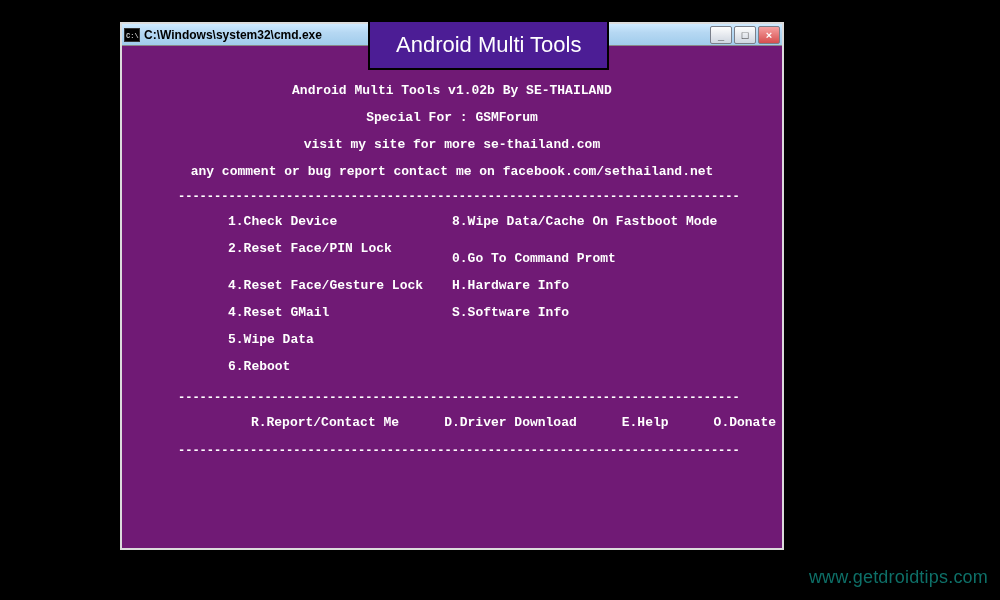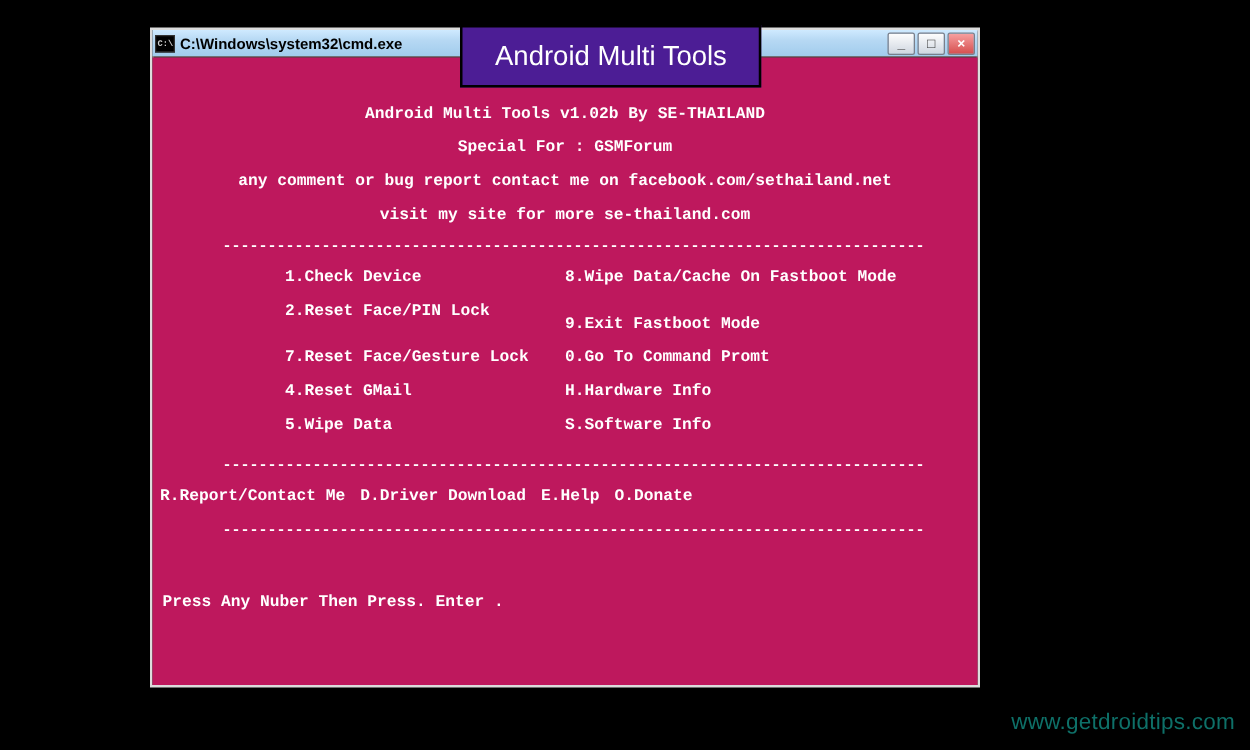--- a/index.html
+++ b/index.html
@@ -53,21 +53,21 @@
       width: 22px; height: 18px;
       background: linear-gradient(#fdfdfd,#cfd6e0);
       border:1px solid #7a7f8a;
       border-radius:2px;
       display:flex;align-items:center;justify-content:center;
       font: 700 11px Tahoma,sans-serif;
       color:#333;
     }
     .winbtn.close { background:linear-gradient(#f6a0a0,#d64f4f); color:#fff;}
     .terminal {
-      background:#be185d;
+      background:#701a75;
       width:100%;
       height: calc(100% - 22px);
       padding: 8px 6px 6px 6px;
       font-family: "Courier New", monospace;
       font-weight: 700;
       color:#ffffff;
       font-size: 13px;
       line-height: 1.45;
       position:relative;
       overflow:hidden;
@@ -86,22 +86,22 @@
     .cols {
       display:flex;
       padding: 6px 0 0 0;
     }
     .col { flex:1; }
     .col .item { padding: 4px 0 4px 100px; white-space:nowrap;}
     .col.right .item { padding-left: 0px;}
     .spacer { height:10px;}
     .footer-row{
       display:flex;
-      justify-content:flex-start;
-      gap:12px;
+      justify-content:flex-end;
+      gap:45px;
       padding:10px 0 4px 0;
       white-space:nowrap;
     }
     .prompt {
       position:absolute;
       left:8px;
       bottom:56px;
       font-weight:700;
     }
     .overlay-badge {
@@ -147,52 +147,51 @@
           <span>×</span>
         </div>
     </div>
   </div>
 
   <div class="terminal">
     <div style="height:26px"></div>
     <div class="headerblock">
       <div>Android Multi Tools v1.02b By SE-THAILAND</div>
       <div>Special For : GSMForum</div>
+      <div>visit my site for more se-thailand.com</div>
       <div>any comment or bug report contact me on facebook.com/sethailand.net</div>
-      <div>visit my site for more se-thailand.com</div>
     </div>
     <div class="dash-line">------------------------------------------------------------------------------</div>
 
     <div class="cols">
       <div class="col">
         <div class="item">1.Check Device</div>
         <div class="item">2.Reset Face/PIN Lock</div>
         <div class="spacer"></div>
-        <div class="item">7.Reset Face/Gesture Lock</div>
+        <div class="item">4.Reset Face/Gesture Lock</div>
         <div class="item">4.Reset GMail</div>
         <div class="item">5.Wipe Data</div>
+        <div class="item">6.Reboot</div>
       </div>
       <div class="col right">
         <div class="item">8.Wipe Data/Cache On Fastboot Mode</div>
         <div class="spacer"></div>
-        <div class="item">9.Exit Fastboot Mode</div>
         <div class="item">0.Go To Command Promt</div>
         <div class="item">H.Hardware Info</div>
         <div class="item">S.Software Info</div>
       </div>
     </div>
 
     <div class="dash-line" style="margin-top:10px">------------------------------------------------------------------------------</div>
 
     <div class="footer-row">
       <span>R.Report/Contact Me</span>
       <span>D.Driver Download</span>
       <span>E.Help</span>
       <span>O.Donate</span>
     </div>
 
     <div class="dash-line" style="margin-top:6px">------------------------------------------------------------------------------</div>
 
-    <div class="prompt">Press Any Nuber Then Press. Enter  .</div>
   </div>
 </div>
 
 <div class="watermark">www.getdroidtips.com</div>
 
 </body></html>

